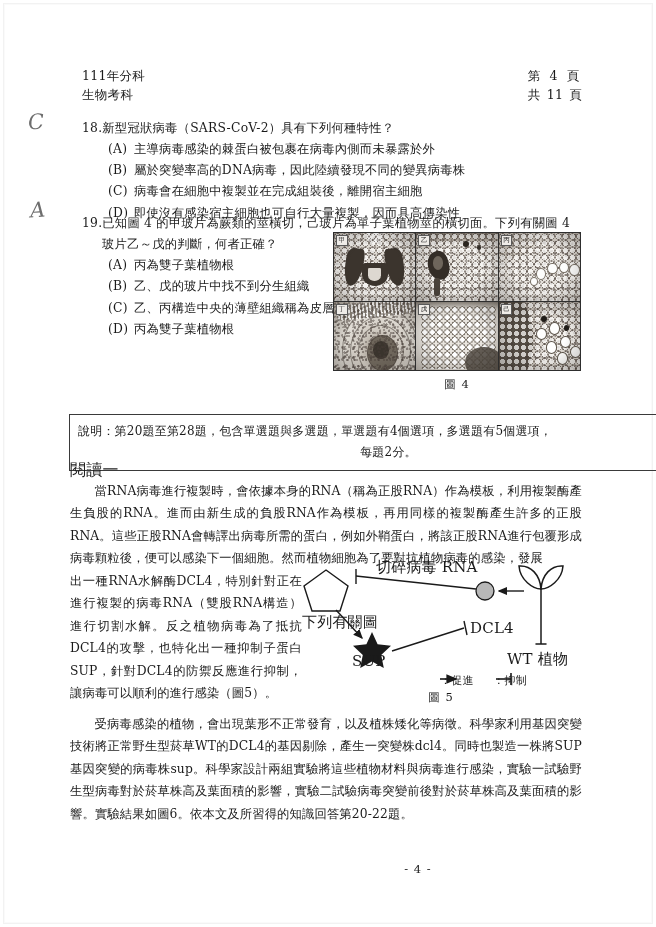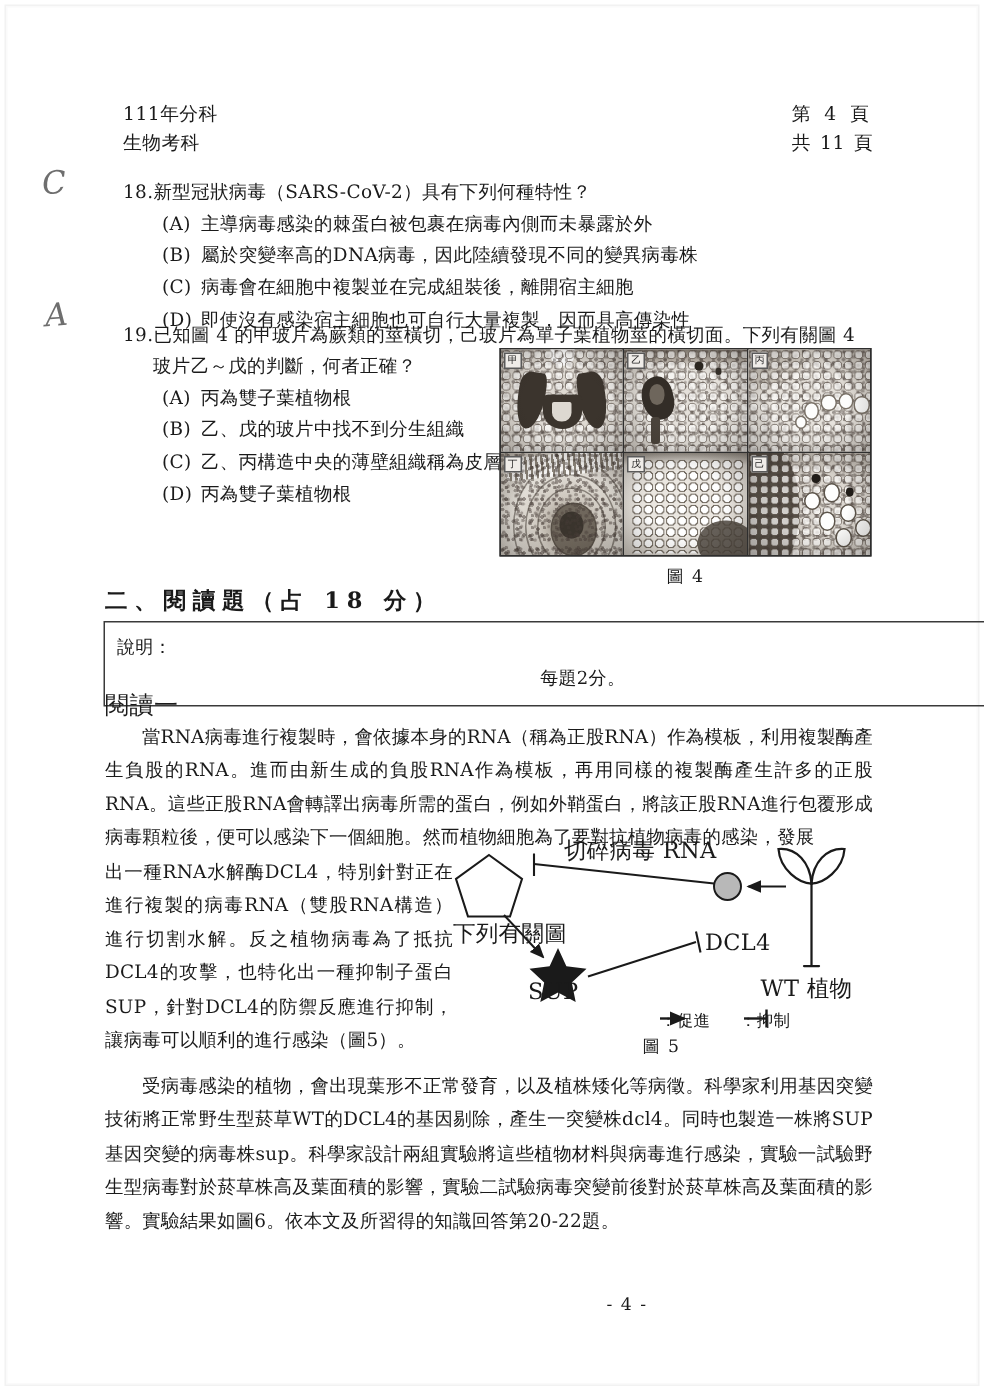--- a/index.html
+++ b/index.html
@@ -503,25 +503,25 @@
             <div class="d2"></div>
           <div class="vignette"></div>
         </div>
         <span class="panel-label">己</span>
       </div>
 
     </div>
     <div class="fig-caption">圖 4</div>
   </div>
 
-  <div id="section2-heading">二、閱讀題（占 18 分）</div>
 
   <div id="instruction-box">
     <div class="l1">
       <span class="k">說明：</span>
+      <span>第20題至第28題，包含單選題與多選題，單選題有4個選項，多選題有5個選項，</span>
     </div>
     <div class="l2">每題2分。</div>
   </div>
 
   <div id="reading-label">閱讀一</div>
 
   <div class="para" id="para1-full">當RNA病毒進行複製時，會依據本身的RNA（稱為正股RNA）作為模板，利用複製酶產生負股的RNA。進而由新生成的負股RNA作為模板，再用同樣的複製酶產生許多的正股RNA。這些正股RNA會轉譯出病毒所需的蛋白，例如外鞘蛋白，將該正股RNA進行包覆形成病毒顆粒後，便可以感染下一個細胞。然而植物細胞為了要對抗植物病毒的感染，發展</div>
 
   <div class="para" id="para1-left">出一種RNA水解酶DCL4，特別針對正在進行複製的病毒RNA（雙股RNA構造）進行切割水解。反之植物病毒為了抵抗DCL4的攻擊，也特化出一種抑制子蛋白SUP，針對DCL4的防禦反應進行抑制，讓病毒可以順利的進行感染（圖5）。</div>
 

